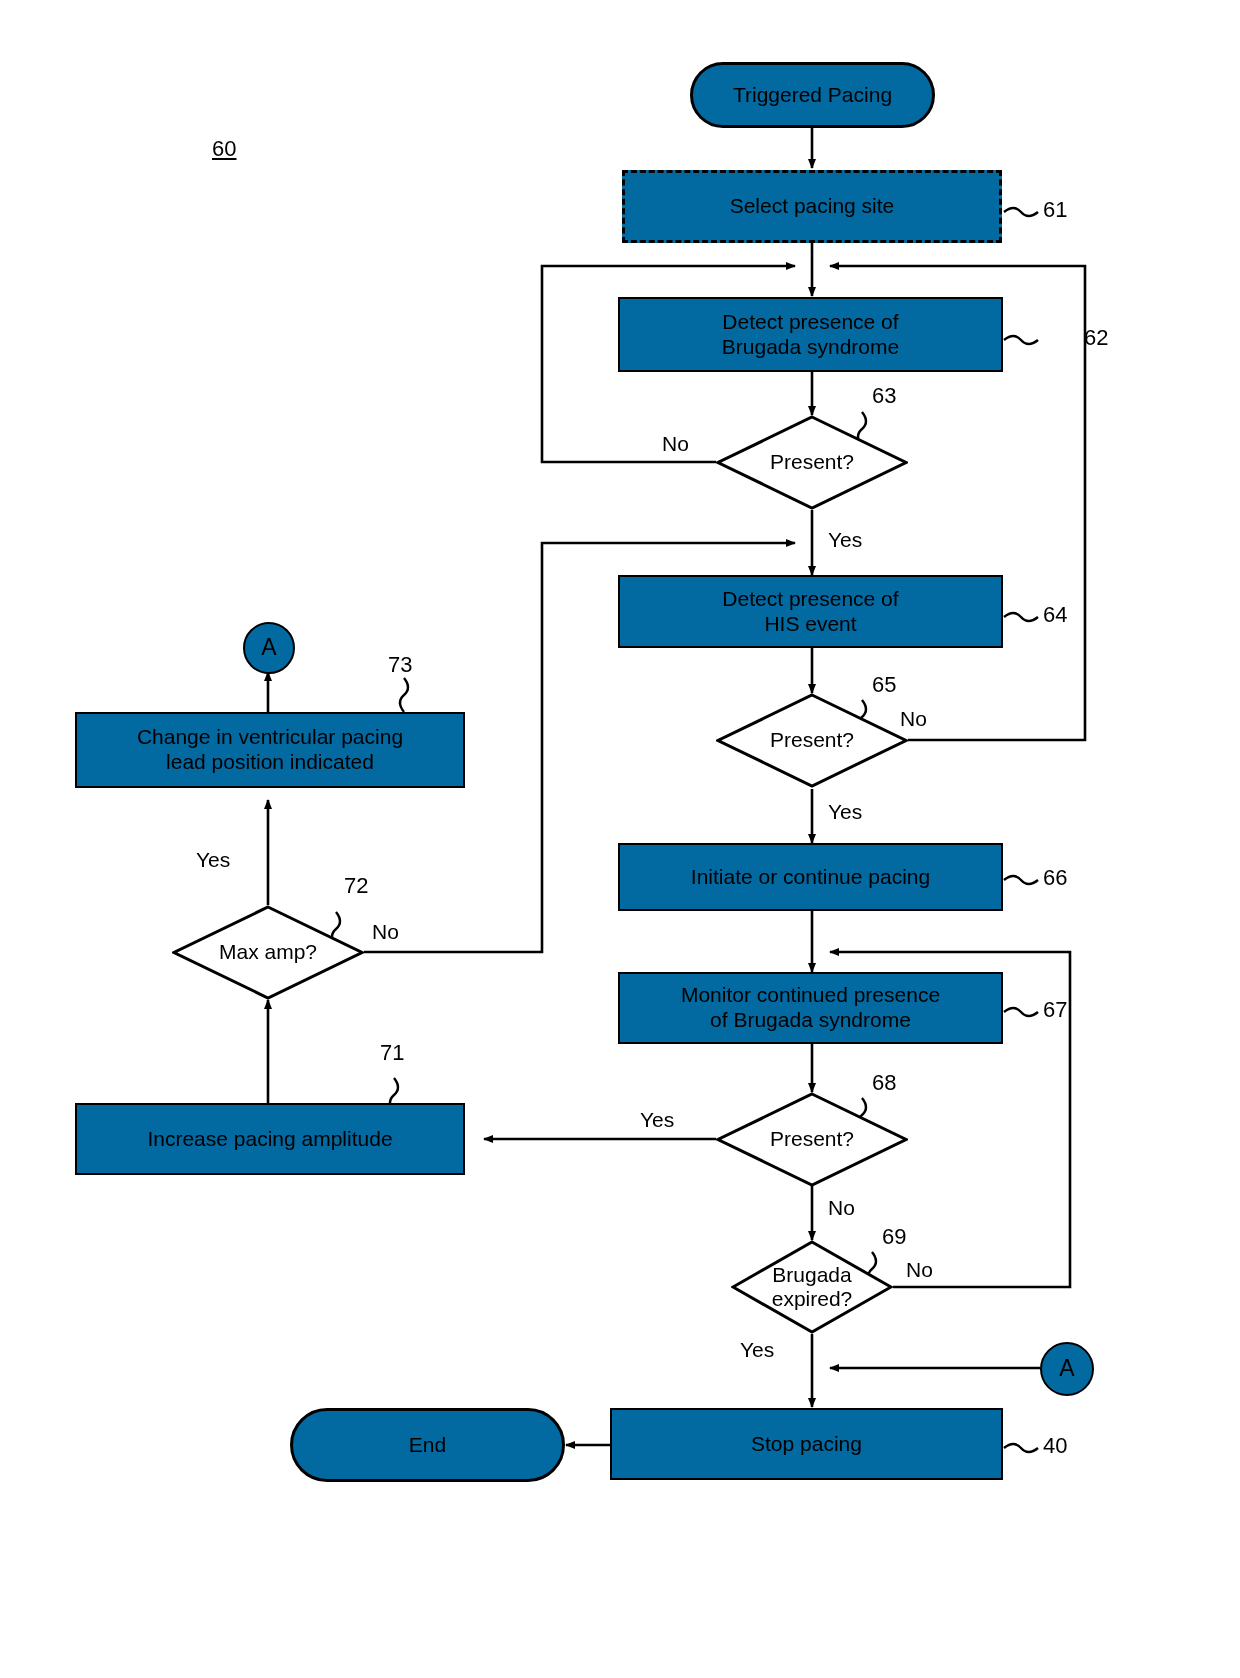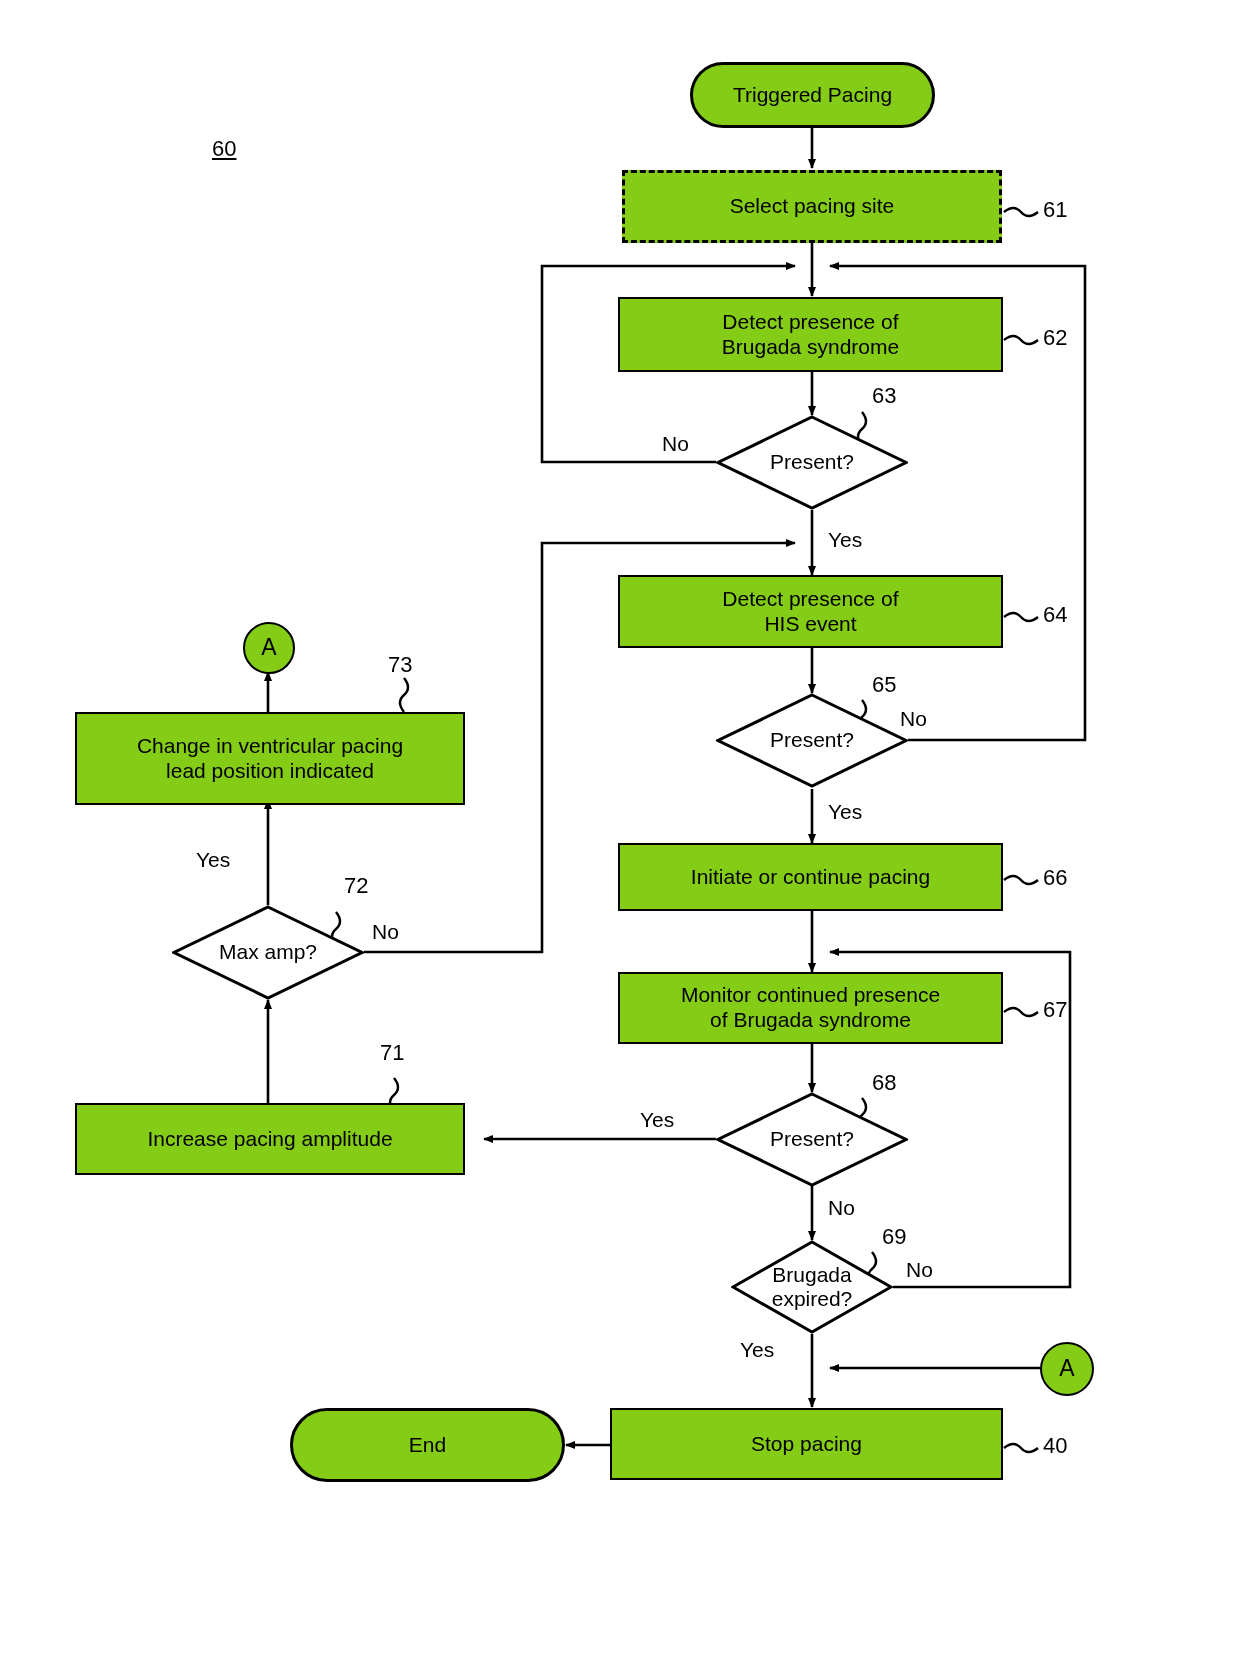--- a/index.html
+++ b/index.html
@@ -29,21 +29,21 @@
   .node {
     position: absolute;
     box-sizing: border-box;
     display: flex;
     align-items: center;
     justify-content: center;
     text-align: center;
     line-height: 1.18;
     font-size: 21px;
     color: #000;
-    background: #84cc16;
+    background: #0369a1;
   }
   .proc {
     border: 2.5px solid #000;
   }
   .proc-dashed {
     border: 3px dashed #000;
   }
   .terminator {
     border: 3px solid #000;
     border-radius: 40px;
@@ -174,21 +174,21 @@
     <span>Select pacing site</span>
   </div>
   <div class="ref" style="left:1043px; top:197px;">61</div>
 
   <div class="node proc" style="left:618px; top:297px; width:385px; height:75px;">
     <span>
       <span>Detect presence of</span><br>
       <span>Brugada syndrome</span>
     </span>
   </div>
-  <div class="ref" style="left:1043px; top:325px;">62</div>
+  <div class="ref" style="left:1084px; top:325px;">62</div>
 
   <div class="diamond-wrap" style="left:716px; top:415px; width:192px; height:95px;">
     <svg class="diamond-shape" viewBox="0 0 192 95" preserveAspectRatio="none">
       <polygon points="96,2 190,47.5 96,93 2,47.5" fill="#ffffff" stroke="#000" stroke-width="3" vector-effect="non-scaling-stroke"></polygon>
     </svg>
     <div class="diamond-label">Present?</div>
   </div>
   <div class="ref" style="left:872px; top:383px;">63</div>
   <div class="etext" style="left:662px; top:432px;">No</div>
   <div class="etext" style="left:828px; top:528px;">Yes</div>
@@ -266,21 +266,21 @@
   <div class="diamond-wrap" style="left:172px; top:905px; width:192px; height:95px;">
     <svg class="diamond-shape" viewBox="0 0 192 95" preserveAspectRatio="none">
       <polygon points="96,2 190,47.5 96,93 2,47.5" fill="#ffffff" stroke="#000" stroke-width="3" vector-effect="non-scaling-stroke"></polygon>
     </svg>
     <div class="diamond-label">Max amp?</div>
   </div>
   <div class="ref" style="left:344px; top:873px;">72</div>
   <div class="etext" style="left:372px; top:920px;">No</div>
   <div class="etext" style="left:196px; top:848px;">Yes</div>
 
-  <div class="node proc" style="left:75px; top:712px; width:390px; height:93px;">
+  <div class="node proc" style="left:75px; top:712px; width:390px; height:76px;">
     <span>
       <span>Change in ventricular pacing</span><br>
       <span>lead position indicated</span>
     </span>
   </div>
   <div class="ref" style="left:388px; top:652px;">73</div>
 
   <div class="node connector" style="left:243px; top:622px; width:52px; height:52px;">
     <span>A</span>
   </div>

